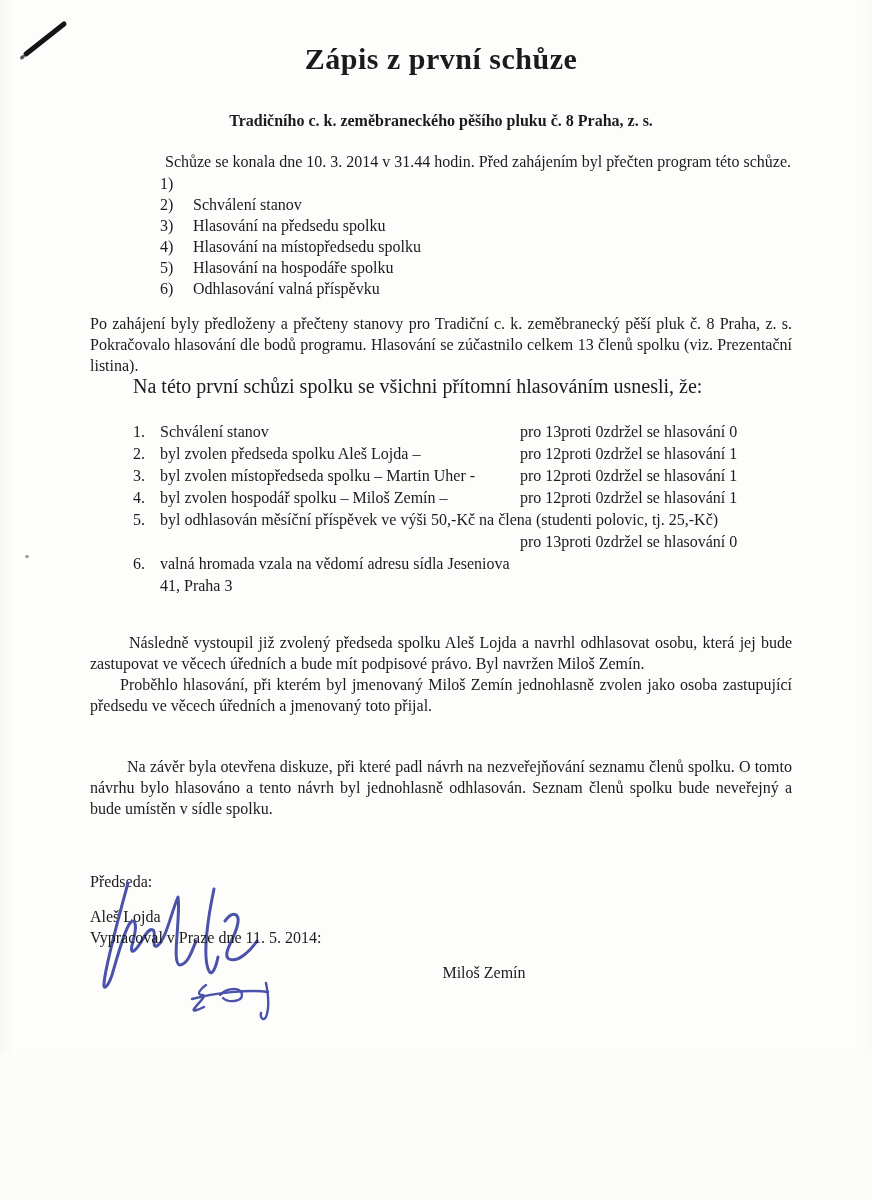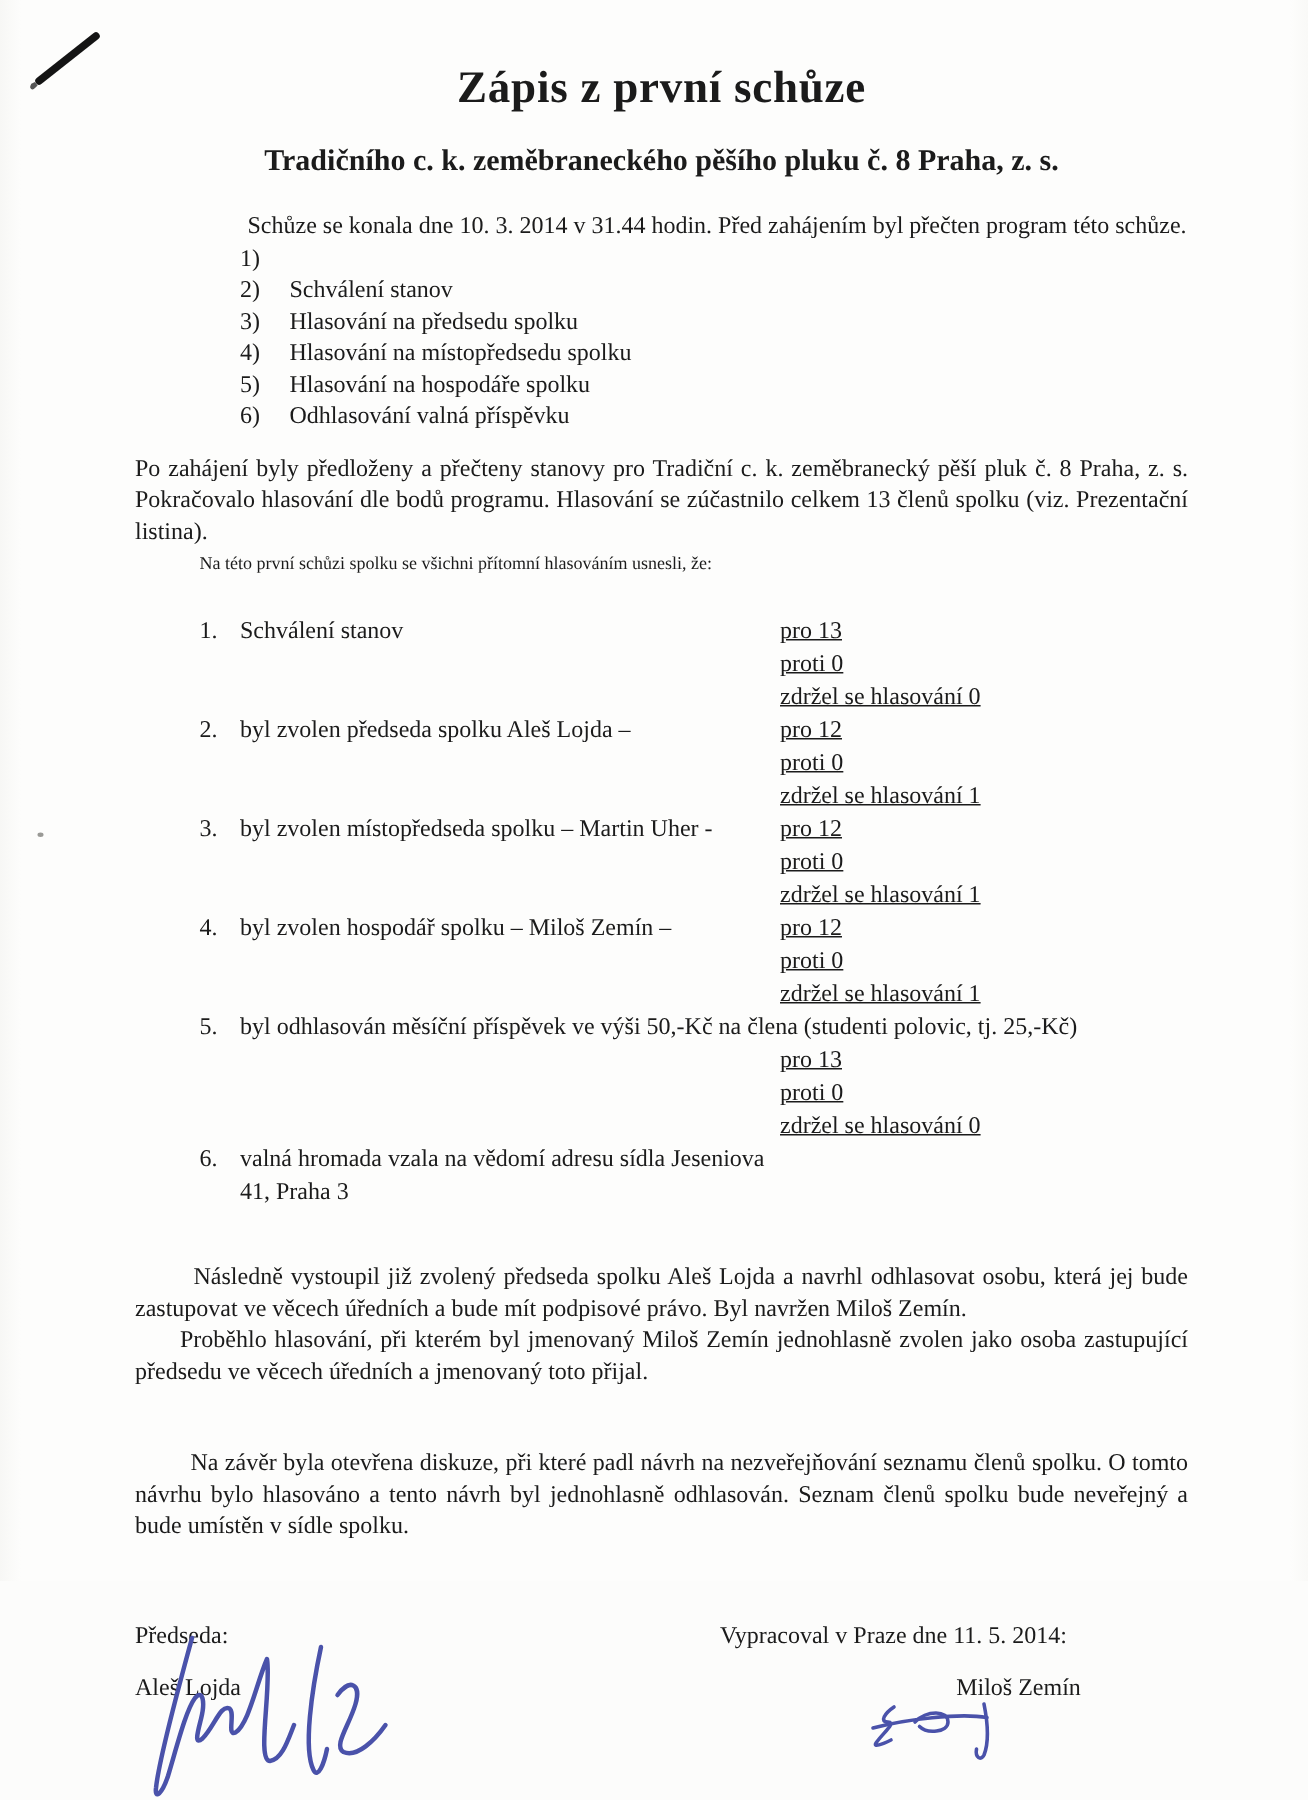--- a/index.html
+++ b/index.html
@@ -21,77 +21,77 @@
     left:90px; right:80px; top:0;
   }
   .doc-title{
     margin-top:42px;
     text-align:center;
     font-size:30px;
     font-weight:bold;
     letter-spacing:0.5px;
   }
   .doc-subtitle{
-    margin-top:20px;
+    margin-top:36px;
     text-align:center;
-    font-size:20px;
+    font-size:16px;
     font-weight:bold;
   }
   p{margin:0;}
   .body-text{
     font-size:16px;
     line-height:21px;
     text-align:justify;
   }
   .intro{margin-top:21px;text-indent:75px;}
   .program{margin-top:1px;}
   .prog-row{
     display:flex;
     font-size:16px;
     line-height:21px;
     padding-left:70px;
   }
   .prog-num{width:33px;flex:none;}
   .para-stanovy{margin-top:14px;}
   .para-usneseni{
-    font-size:12px;line-height:21px;
+    font-size:20px;line-height:21px;
     text-indent:43px;
   }
   .resolutions{margin-top:24px;}
   .res-item{
     display:flex;
     flex-wrap:wrap;
     font-size:16px;
     line-height:22px;
   }
   .res-left{
     display:flex;
     width:430px;
     flex:none;
   }
   .res-item.full .res-left{width:100%;}
   .res-num{width:27px;flex:none;padding-left:43px;}
   .res-text{flex:1;padding-right:10px;}
   .res-votes{
     flex:1;
     display:flex;
-    flex-direction:column;
-    text-decoration:underline;
+    flex-direction:row;
   }
   .res-item.full .res-votes{margin-left:430px;}
   .vote-line{line-height:22px;}
   .para-zastupce{margin-top:35px;}
   .p-indent-39{text-indent:39px;}
   .p-indent-30{text-indent:30px;}
   .para-zaver{margin-top:40px;text-indent:37px;}
   .signatures{
     position:relative;
     margin-top:52px;
     display:flex;
     font-size:16px;
+    flex-direction:column;
   }
   .sig-left{width:390px;flex:none;position:relative;}
   .sig-right{flex:1;position:relative;}
   .sig-label{line-height:21px;}
   .sig-name{margin-top:14px;line-height:21px;}
   .sig-right .sig-label{padding-left:0;}
   .sig-right .sig-name{text-align:center;padding-left:86px;}
   .sig-svg{position:absolute;pointer-events:auto;}
   .pen-mark{position:absolute;left:14px;top:14px;}
   .speck{position:absolute;width:4px;height:3px;background:#9a9a96;border-radius:50%;}

